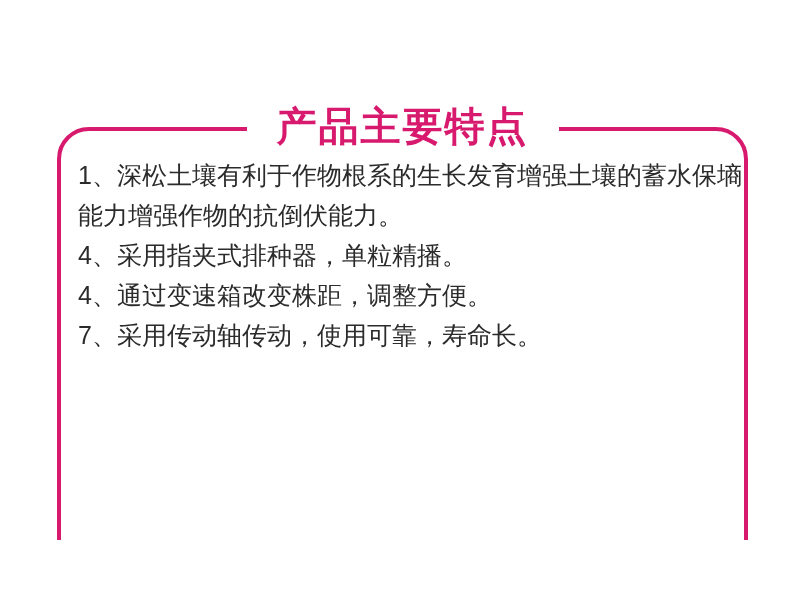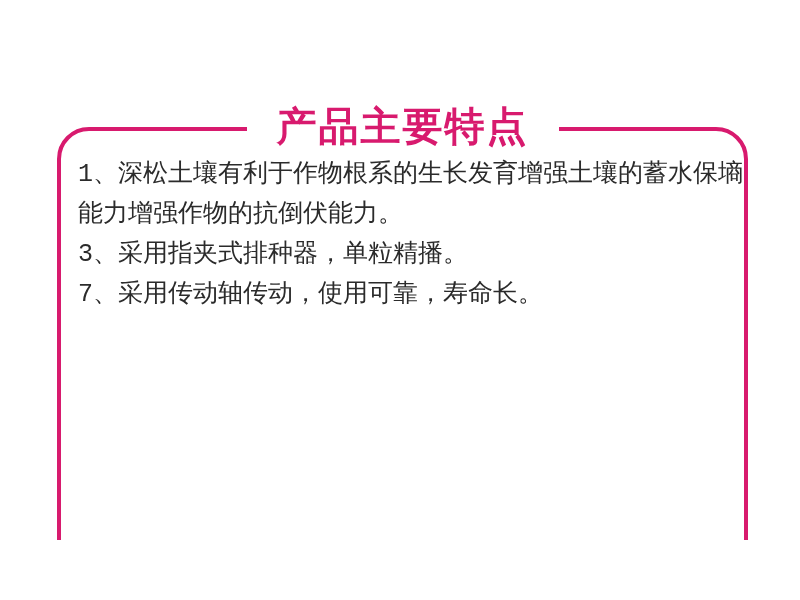--- a/index.html
+++ b/index.html
@@ -44,27 +44,28 @@
   }
   .features {
     box-sizing: content-box;
     padding: 24px 0 0 17px;
     width: 670px;
     font-family: "Liberation Sans", "DejaVu Sans", sans-serif;
     font-size: 25px;
     line-height: 40px;
     color: var(--text);
   }
-  .features p { margin: 0; font-family: Liberation Mono, monospace; }
+  .features p { margin: 0; }
 </style>
 </head>
 <body>
 
 <div class="page">
   <div class="panel">
     <h1 class="title">产品主要特点</h1>
     <div class="features">
       <p>1、深松土壤有利于作物根系的生长发育增强土壤的蓄水保墒能力增强作物的抗倒伏能力。</p>
-      <p>3、采用指夹式排种器，单粒精播。</p>
+      <p>4、采用指夹式排种器，单粒精播。</p>
+      <p>4、通过变速箱改变株距，调整方便。</p>
       <p>7、采用传动轴传动，使用可靠，寿命长。</p>
     </div>
   </div>
 </div>
 
 </body></html>

